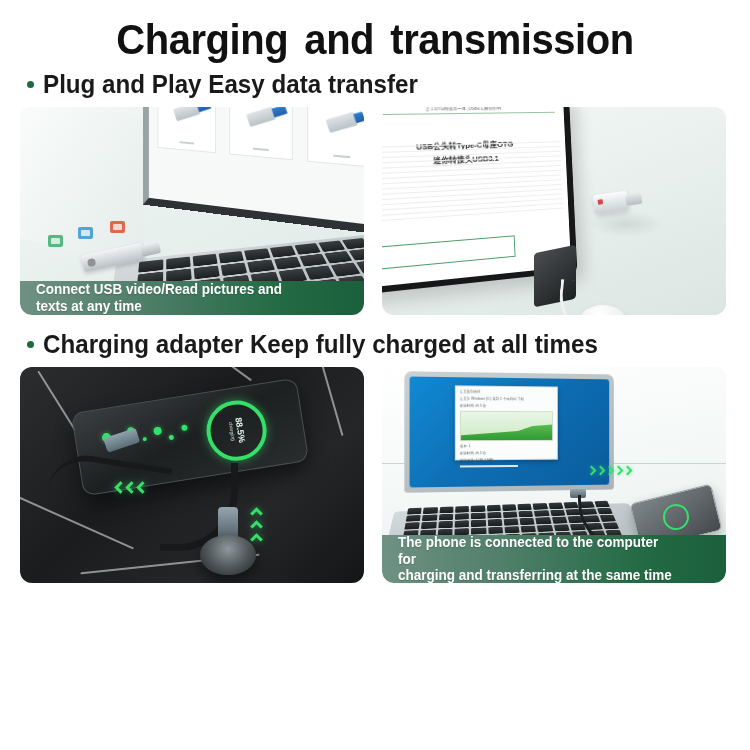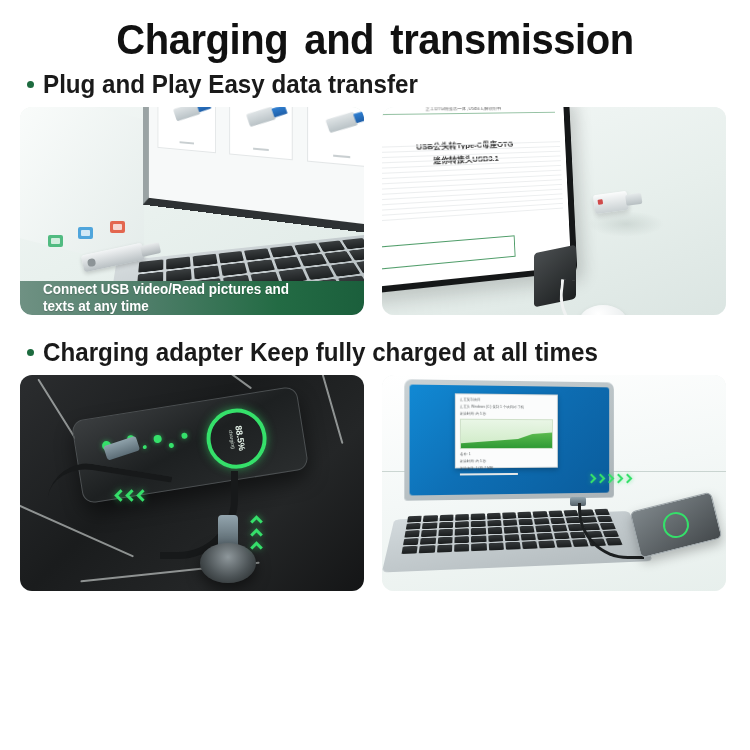--- a/index.html
+++ b/index.html
@@ -72,21 +72,21 @@
 
   
   .caption {
     position: absolute;
     left: 0; right: 0; bottom: 0;
     background: linear-gradient(to right, #6f9183 0%, #4d7d68 38%, #236b44 75%, #1b5f3c 100%);
     border-radius: 0 0 12px 12px;
     color: #ffffff;
     display: flex;
     align-items: center;
-    padding: 0 23px;
+    padding: 0 16px;
     height: 34px;
   }
   .caption.two-line { height: 48px; }
   .caption-text {
     font-size: 15px;
     font-weight: 600;
     line-height: 1.12;
     transform: scaleX(0.9);
     transform-origin: left center;
     white-space: pre-line;
@@ -583,21 +583,21 @@
       <div class="ph2-stand"></div>
       <div class="ph2-cable"></div>
       <div class="ph2-mousebody"></div>
       <div class="ph2-adapter">
           <i></i>
         </div>
     </div>
   </div>
 </div>
 
-<div class="section-head" style="margin-top:14px">
+<div class="section-head" style="margin-top:6px">
   <span class="bullet-dot"></span>
   <span class="section-head-text">Charging adapter Keep fully charged at all times</span>
 </div>
 
 <div class="panel-row">
 
   <div class="panel tall">
     <div class="photo">
       <div class="ph3-bg"></div>
       <div class="ph3-seam" style="left:-10px; top:54px;  width:120px; transform:rotate(58deg);"></div>
@@ -735,14 +735,18 @@
         <div class="ph4-phring"></div>
       </div>
       <div class="ph4-arrows">
         <b style="left:0px;  top:0px;"></b>
         <b style="left:9px;  top:0px;"></b>
         <b style="left:18px; top:0px;"></b>
         <b style="left:27px; top:0px;"></b>
         <b style="left:36px; top:0px;"></b>
       </div>
     </div>
+    <div class="caption two-line">
+      <span class="caption-text">The phone is connected to the computer for
+charging and transferring at the same time</span>
+    </div>
   </div>
 </div>
 
 </body></html>

